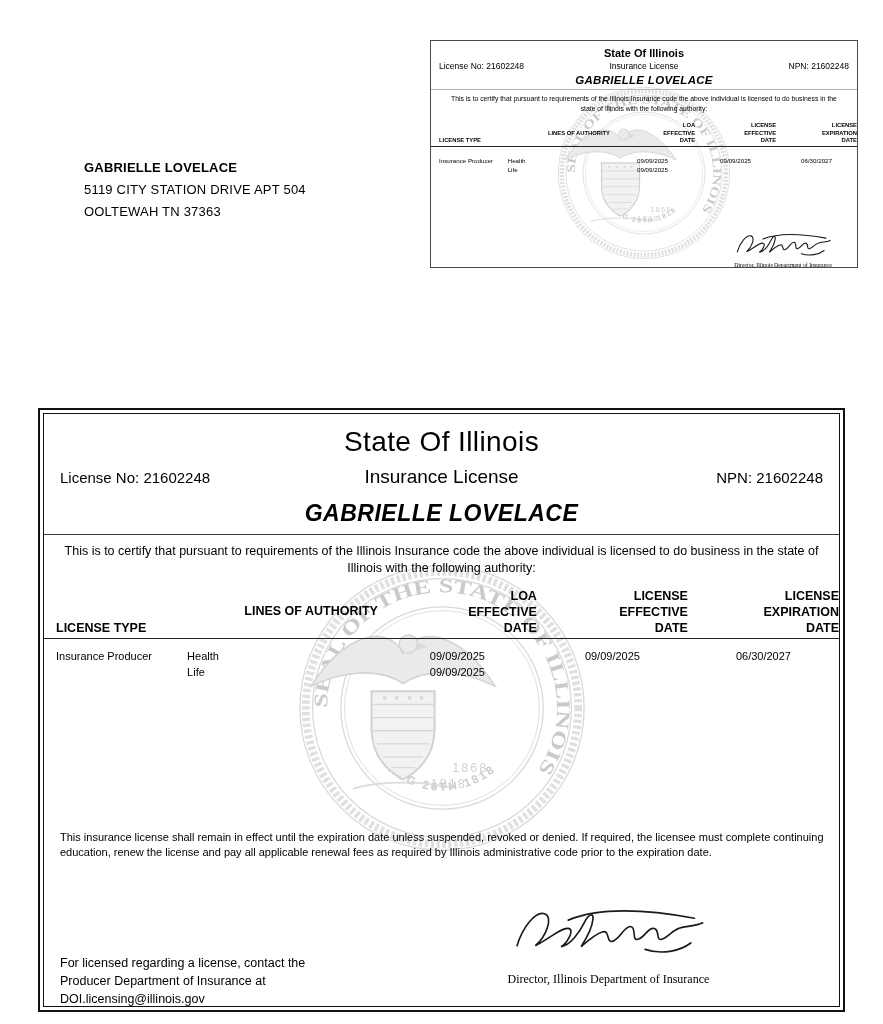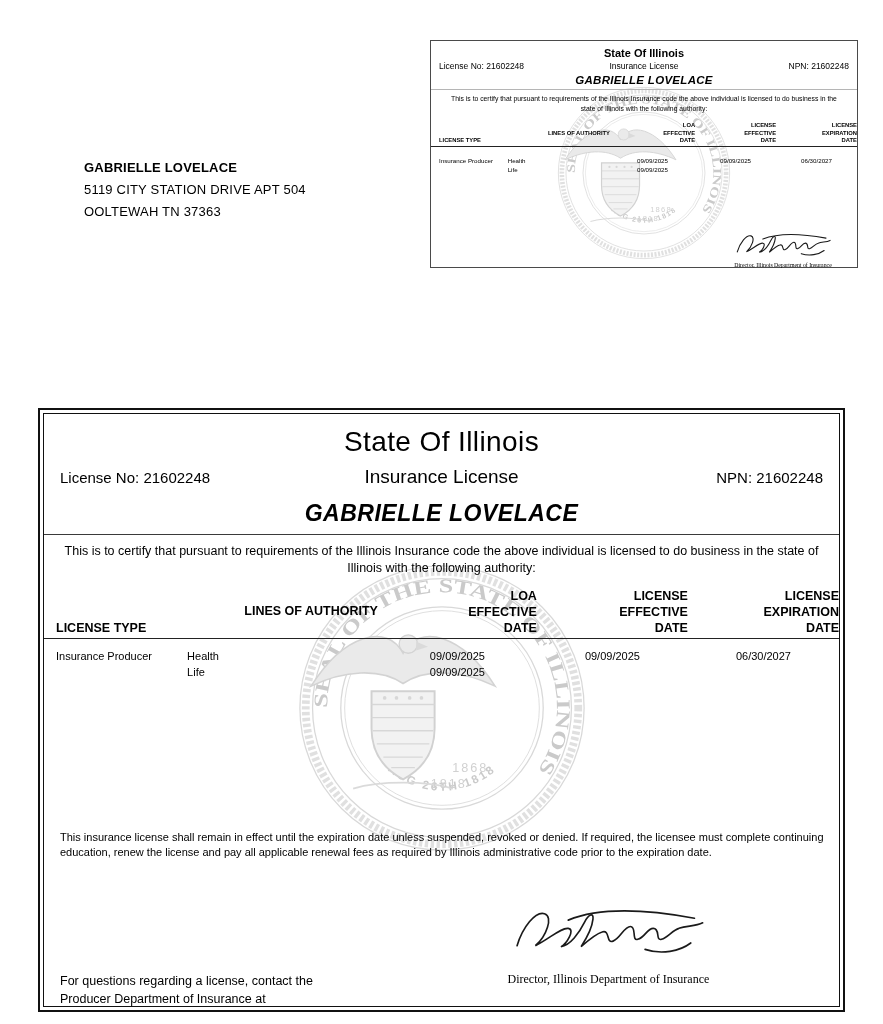--- a/index.html
+++ b/index.html
@@ -241,20 +241,21 @@
             <g fill="none" stroke="#1a1a1a" stroke-width="1.8" stroke-linecap="round">
               <path d="M 10 50 C 16 30 30 12 40 15 C 50 18 42 40 30 50 C 46 42 58 30 66 31 C 74 32 64 48 58 51 C 68 50 78 36 84 24 C 88 16 94 13 93 21 C 92 31 84 45 80 51 C 88 44 96 37 103 35 C 112 32 107 48 115 45 C 123 42 127 29 134 29 C 141 29 135 45 142 43 C 150 41 152 31 159 31 C 167 31 161 45 168 43 C 175 41 180 33 187 31 C 196 28 205 29 213 25"></path>
               <path d="M 66 22 C 100 8 150 10 204 20"></path>
               <path d="M 150 54 C 168 60 188 56 200 47"></path>
             </g>
           </svg>
           <div class="cert-director">Director, Illinois Department of Insurance</div>
         </div>
 
         <div class="cert-contact">
-          <div>For questions regarding a license, contact the</div>
+          <div>For licensed regarding a license, contact the</div>
           <div>Producer Department of Insurance at</div>
+          <div>DOI.licensing@illinois.gov</div>
         </div>
       </div>
     </div>
   </div>
 
 </div>
 
 </body></html>

